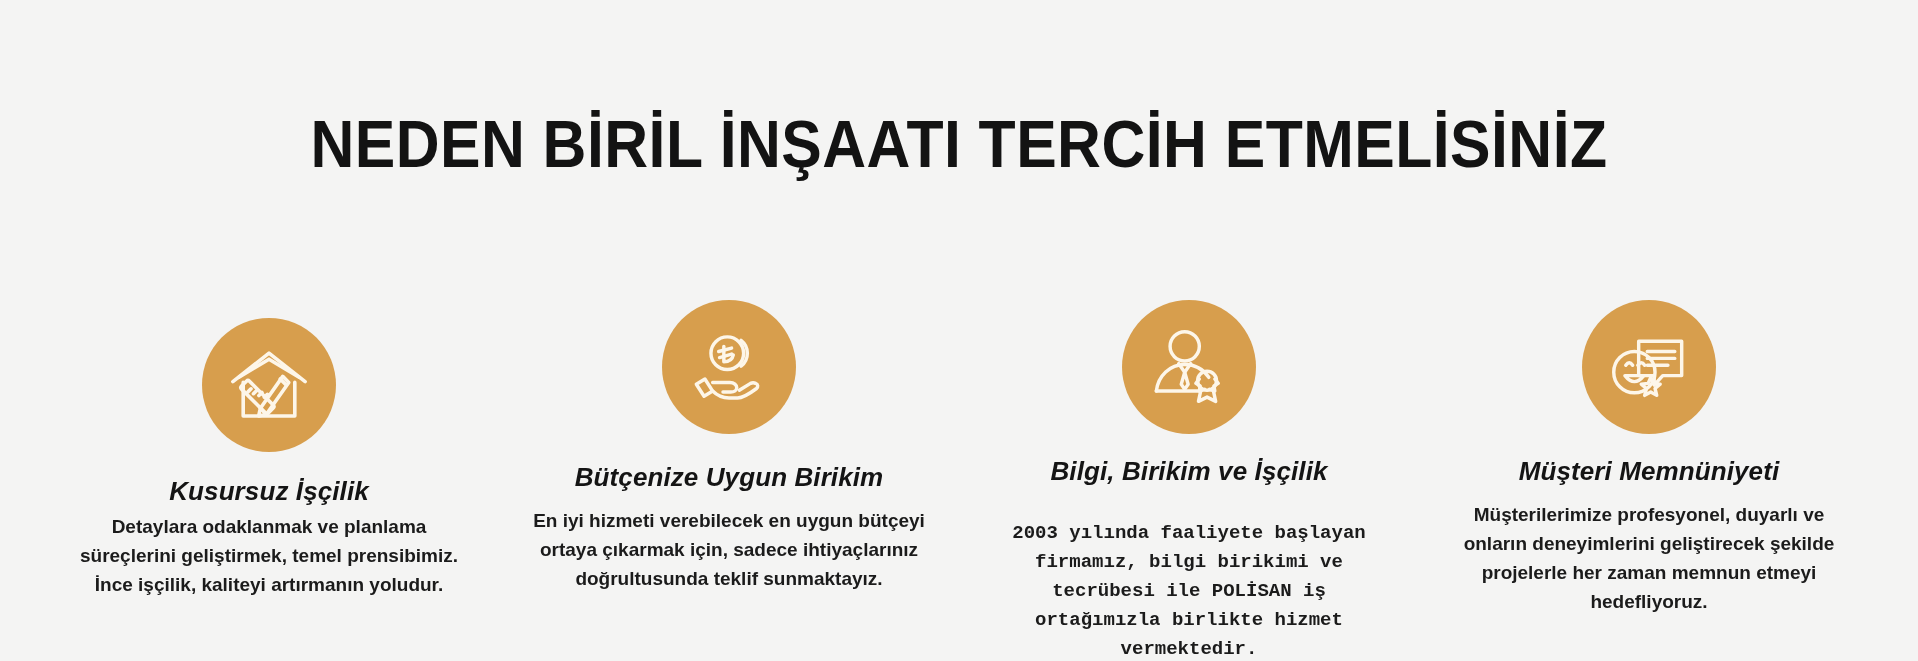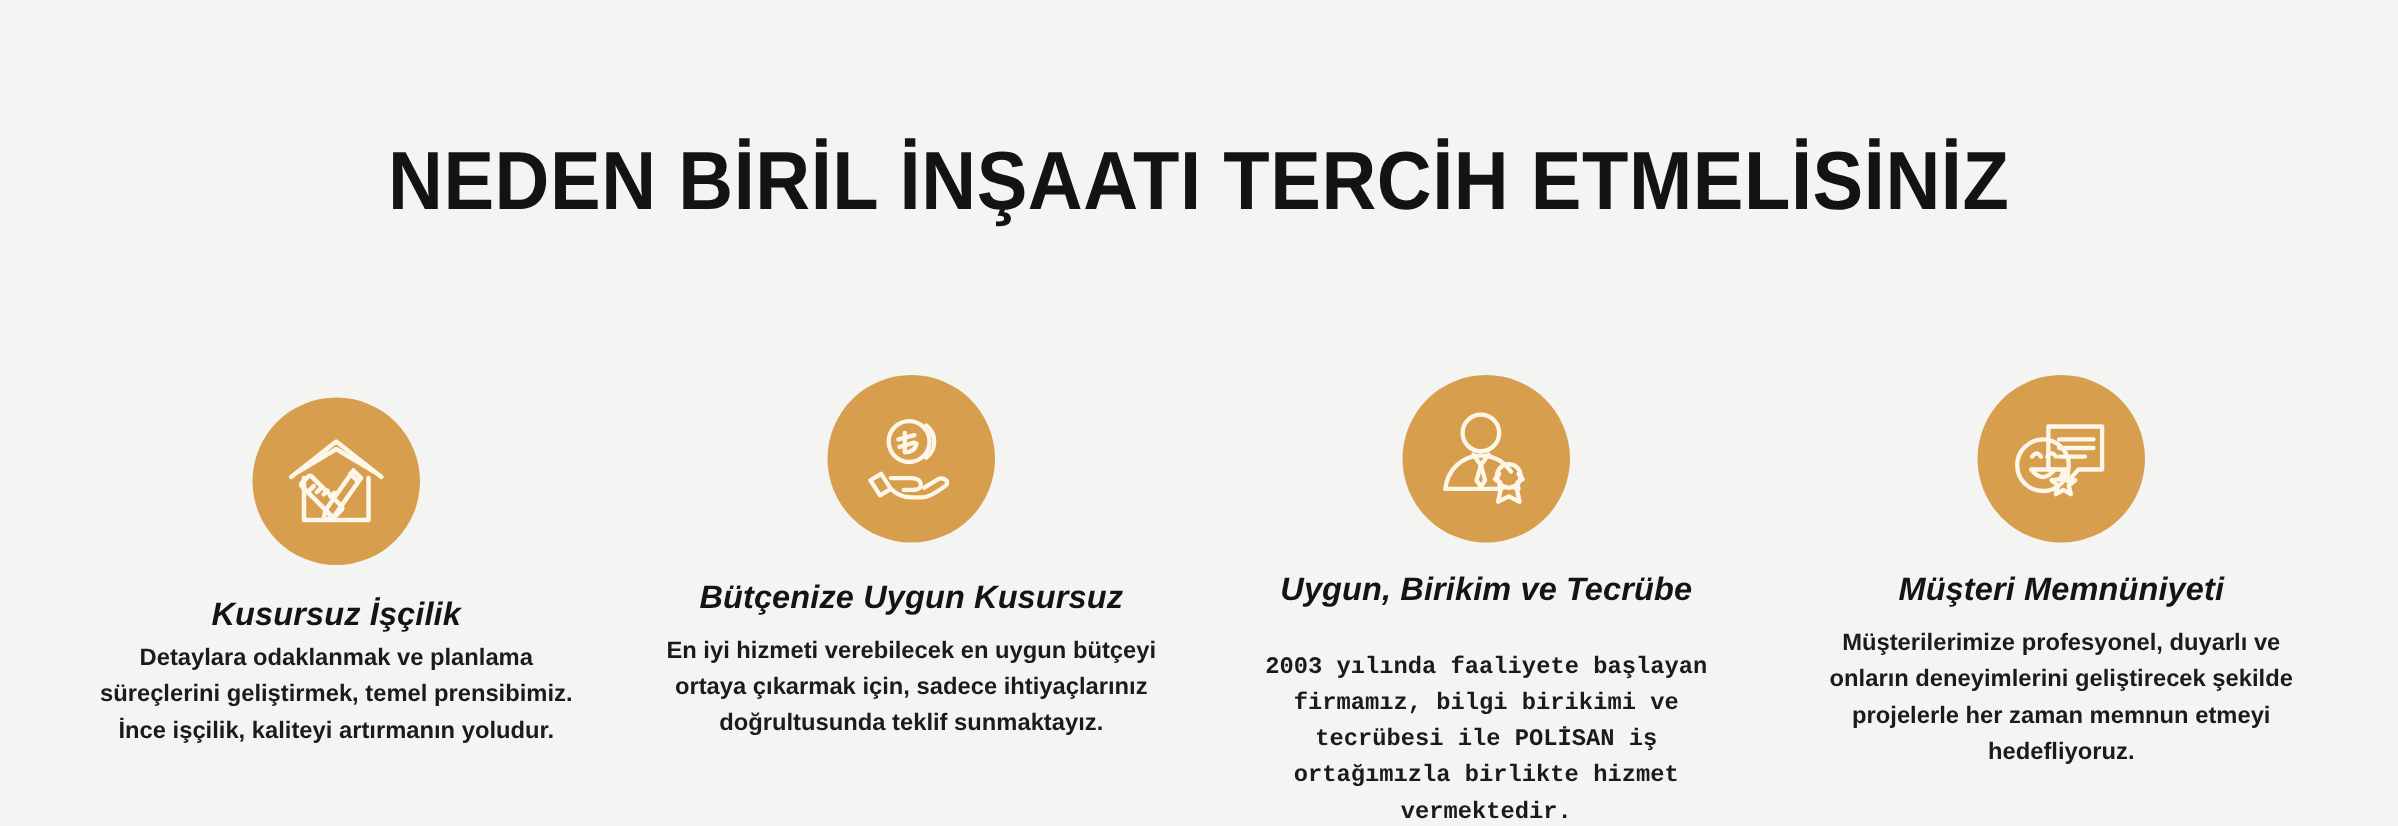--- a/index.html
+++ b/index.html
@@ -118,39 +118,39 @@
           <circle cx="48" cy="34" r="19"></circle>
           <path d="M64 19 a19 19 0 0 1 0 30"></path>
           <path d="M44 26 L44 44 c6 0 10 -3 11 -8"></path>
           <path d="M38 32 L53 28"></path>
           <path d="M39 39 L53 35"></path>
           <path d="M12 70 L22 64 L31 78 L21 84 Z"></path>
           <path d="M31 68 h20 c5 0 8 3 8 6 0 3 -3 5 -7 5 h-9"></path>
           <path d="M31 78 c6 6 12 8 19 8 h10 c6 0 14 -5 22 -11 2 -2 2 -5 -1 -6 -2 -1 -4 -1 -6 0 L62 77"></path>
         </svg>
       </div>
-      <div class="card-title">Bütçenize Uygun Kusursuz</div>
+      <div class="card-title">Bütçenize Uygun Birikim</div>
       <div class="card-body">En iyi hizmeti verebilecek en uygun bütçeyi ortaya çıkarmak için, sadece ihtiyaçlarınız doğrultusunda teklif sunmaktayız.</div>
     </div>
 
     <div class="col col-2">
       <div class="icon-circle">
         <svg width="86" height="86" viewBox="0 0 100 100" fill="none" stroke="#fdf6e9" stroke-width="4" stroke-linecap="round" stroke-linejoin="round">
           <circle cx="45" cy="26" r="17"></circle>
           <path d="M12 78 c2 -18 16 -31 33 -31 12 0 22 6 28 15"></path>
           <path d="M12 78 h50"></path>
           <path d="M38 46 L45 56 L52 46"></path>
           <path d="M45 56 L41 70 L45 76 L49 70 Z"></path>
           <circle cx="71" cy="66" r="11"></circle>
           <path d="M60 62 l-4 5 5 3 -1 6 6 -2" transform="translate(2,2)"></path>
           <path d="M82 62 l4 5 -5 3 1 6 -6 -2" transform="translate(-2,2)"></path>
           <path d="M64 76 L61 90 L71 85 L81 90 L78 76"></path>
         </svg>
       </div>
-      <div class="card-title">Uygun, Birikim ve Tecrübe</div>
+      <div class="card-title">Bilgi, Birikim ve İşçilik</div>
       <div class="card-body">2003 yılında faaliyete başlayan firmamız, bilgi birikimi ve tecrübesi ile POLİSAN iş ortağımızla birlikte hizmet vermektedir.</div>
     </div>
 
     <div class="col col-3">
       <div class="icon-circle">
         <svg width="86" height="86" viewBox="0 0 100 100" fill="none" stroke="#fdf6e9" stroke-width="4" stroke-linecap="round" stroke-linejoin="round">
           <path d="M38 20 h50 v40 h-22 l-10 11 v-11 h-18 z"></path>
           <path d="M48 32 h32 M48 40 h32 M48 48 h24"></path>
           <circle cx="33" cy="56" r="24"></circle>
           <path d="M23 48 q4 -6 8 0"></path>

